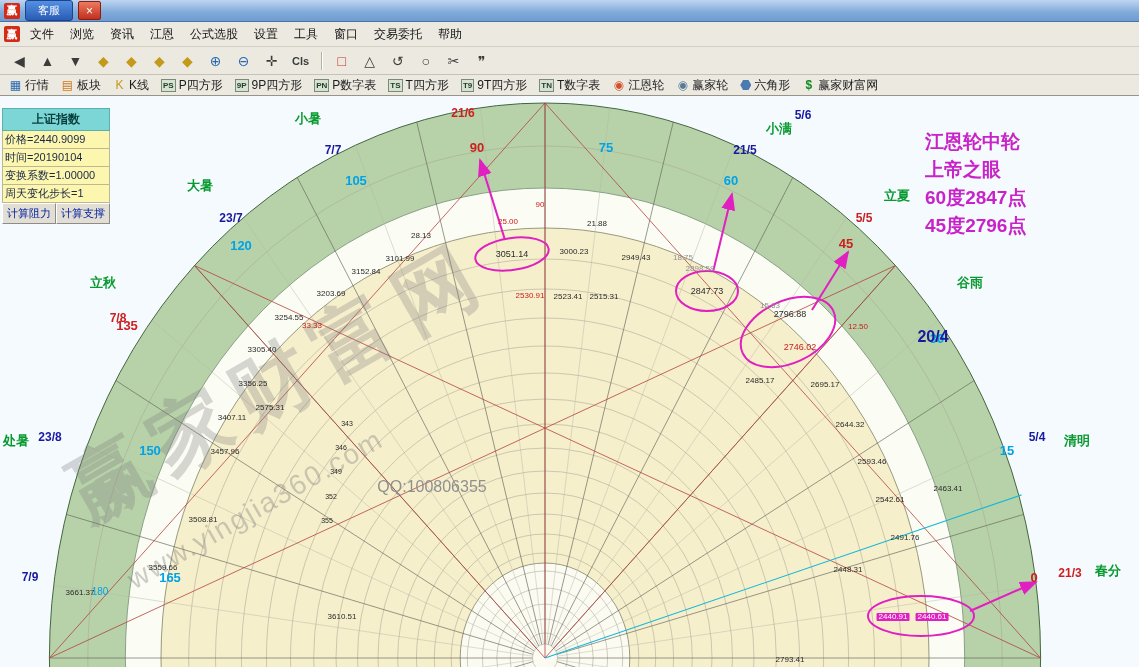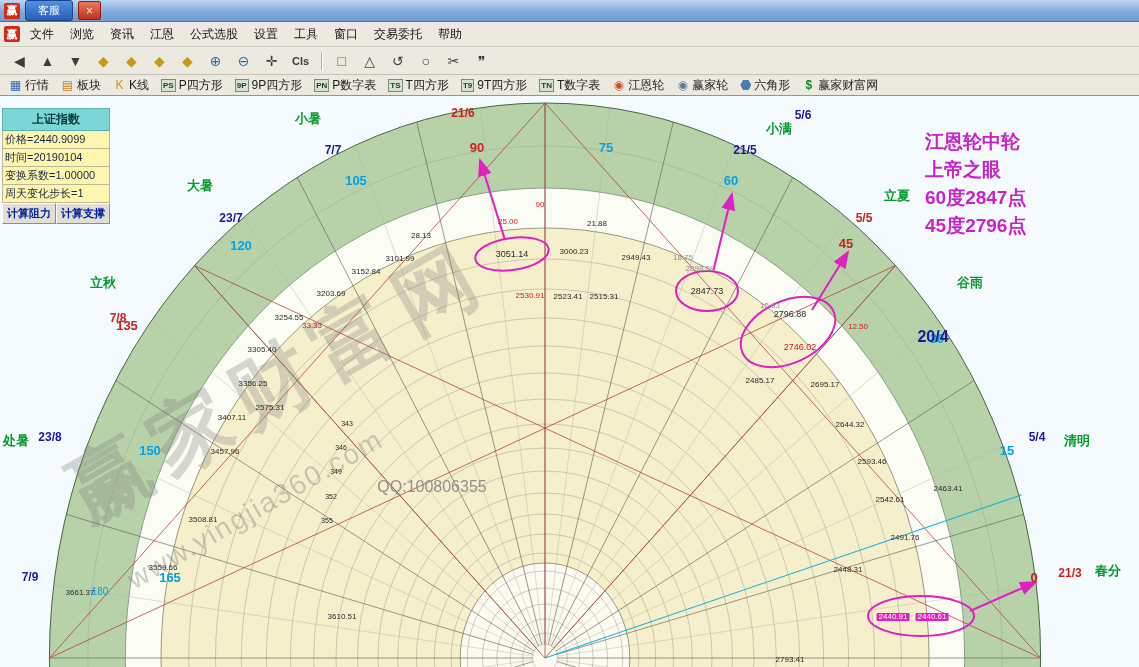--- a/index.html
+++ b/index.html
@@ -57,21 +57,21 @@
     font-size:80px;font-weight:bold;color:rgba(125,125,125,0.30);letter-spacing:14px;white-space:nowrap;pointer-events:none;}
   .wm2{position:absolute;left:130px;top:470px;transform:rotate(-30deg);transform-origin:left center;
     font-size:28px;color:rgba(125,125,125,0.38);white-space:nowrap;pointer-events:none;letter-spacing:2px;}
 
   
   .panel{position:absolute;left:2px;top:12px;width:108px;z-index:5;font-size:11px;}
   .panel-h{background:#7cd6d6;color:#063c3c;font-weight:bold;text-align:center;padding:2px 0;
     font-size:12px;border:1px solid #58b0b0;}
   .panel-row{background:#fdf6ae;border:1px solid #bdb894;border-top:none;padding:1px 2px;
     color:#182848;white-space:nowrap;overflow:hidden;}
-  .panel-btns{display:flex;font-weight:bold;}
+  .panel-btns{display:flex;}
   .panel-btn{flex:1;background:#e2ded4;border:1px solid #8c8c8c;border-top-color:#fff;border-left-color:#fff;
     font-size:11px;color:#0020a0;text-align:center;padding:2px 0;white-space:nowrap;}
 </style>
 </head>
 <body>
 
 <div class="titlebar">
   <div class="logo">赢</div>
   <div class="kefu">客服</div>
   <div class="close">×</div>

